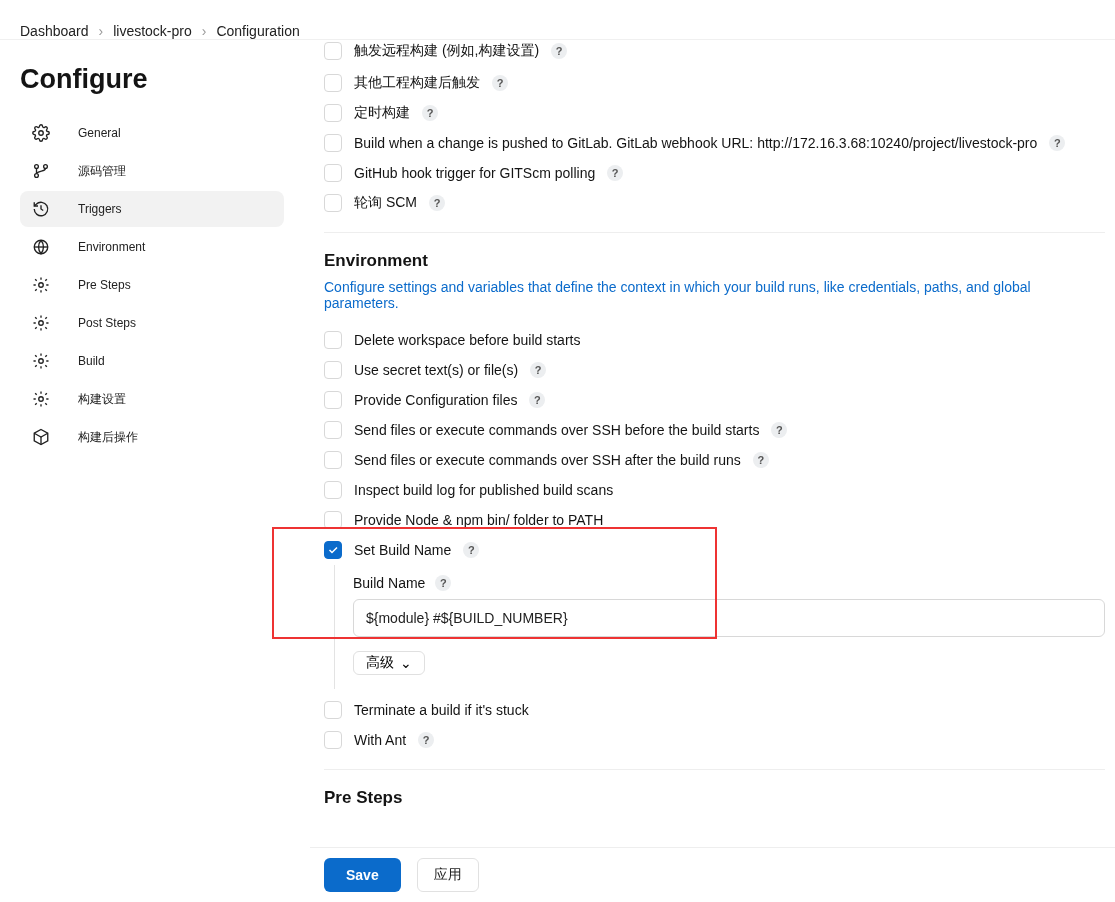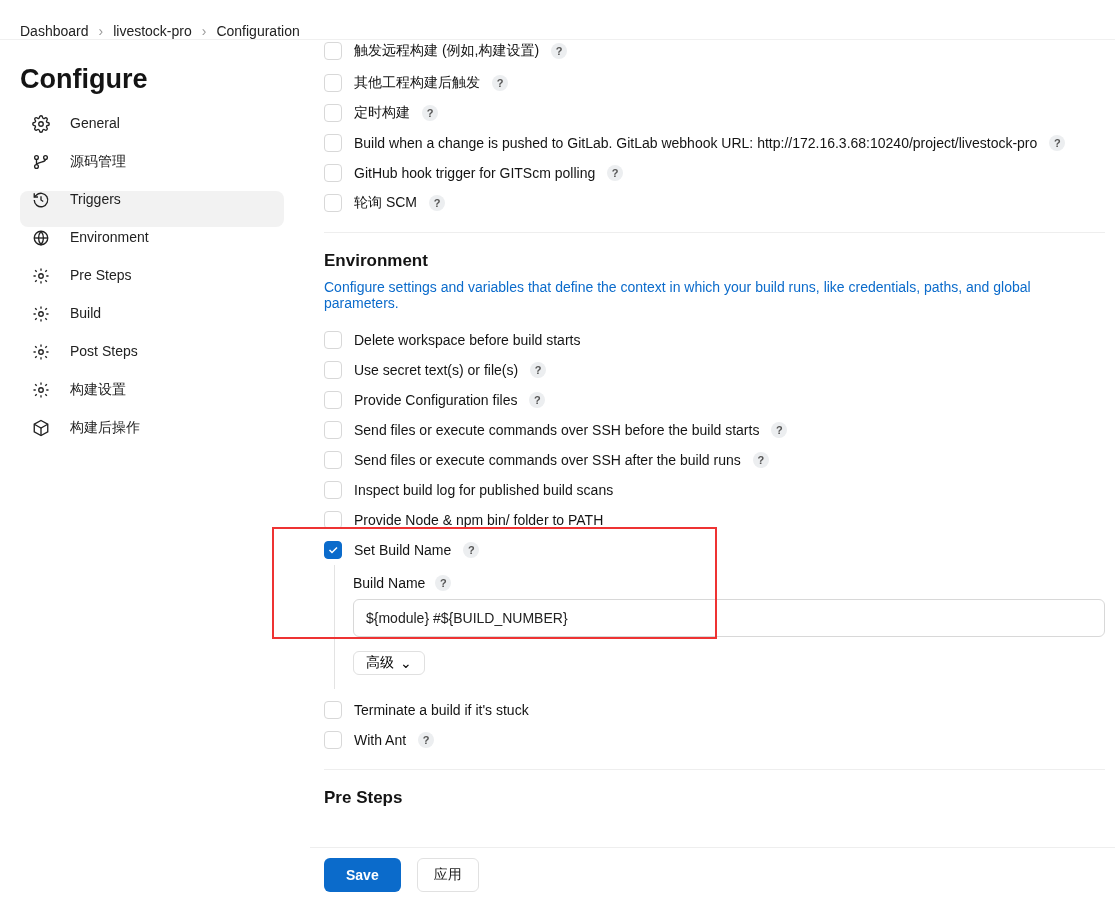--- a/index.html
+++ b/index.html
@@ -21,23 +21,23 @@
   .main {
     display:flex; align-items:flex-start;
   }
   .side {
     width:300px; flex:0 0 300px; padding: 24px 16px 24px 20px;
   }
   .side h1 {
     font-size:27px; font-weight:700; margin:0 0 20px 0;
   }
   .nav-item {
-    display:flex; 
+    display:flex; align-items:center;
     height:36px; padding:0 12px; border-radius:8px;
-    font-size:14px; color:#222; cursor:pointer; gap:20px; margin-bottom:2px;
+    font-size:12px; color:#222; cursor:pointer; gap:28px; margin-bottom:2px;
   }
   .nav-item.active { background:#f2f2f2; font-weight:500; }
   .nav-item .nav-icon { width:18px; height:18px; display:flex; align-items:center; justify-content:center; color:#222; }
   .nav-item .nav-icon svg { width:18px; height:18px; stroke:#222; }
 
   .content {
     flex:1; padding: 0 0 40px 0; min-width:0;
   }
 
   
@@ -187,31 +187,31 @@
         <span>Pre Steps</span>
       </div>
 
       <div class="nav-item">
         <span class="nav-icon">
           <svg viewBox="0 0 24 24" fill="none" stroke-width="1.8">
               <circle cx="12" cy="12" r="3"></circle>
               <path d="M12 2v3M12 19v3M4.2 4.2l2.1 2.1M17.7 17.7l2.1 2.1M2 12h3M19 12h3M4.2 19.8l2.1-2.1M17.7 6.3l2.1-2.1"></path>
             </svg>
         </span>
+        <span>Post Steps</span>
+      </div>
+
+      <div class="nav-item">
+        <span class="nav-icon">
+          <svg viewBox="0 0 24 24" fill="none" stroke-width="1.8">
+              <circle cx="12" cy="12" r="3"></circle>
+              <path d="M12 2v3M12 19v3M4.2 4.2l2.1 2.1M17.7 17.7l2.1 2.1M2 12h3M19 12h3M4.2 19.8l2.1-2.1M17.7 6.3l2.1-2.1"></path>
+            </svg>
+        </span>
         <span>Build</span>
-      </div>
-
-      <div class="nav-item">
-        <span class="nav-icon">
-          <svg viewBox="0 0 24 24" fill="none" stroke-width="1.8">
-              <circle cx="12" cy="12" r="3"></circle>
-              <path d="M12 2v3M12 19v3M4.2 4.2l2.1 2.1M17.7 17.7l2.1 2.1M2 12h3M19 12h3M4.2 19.8l2.1-2.1M17.7 6.3l2.1-2.1"></path>
-            </svg>
-        </span>
-        <span>Post Steps</span>
       </div>
 
       <div class="nav-item">
         <span class="nav-icon">
           <svg viewBox="0 0 24 24" fill="none" stroke-width="1.8">
               <circle cx="12" cy="12" r="3"></circle>
               <path d="M12 2v3M12 19v3M4.2 4.2l2.1 2.1M17.7 17.7l2.1 2.1M2 12h3M19 12h3M4.2 19.8l2.1-2.1M17.7 6.3l2.1-2.1"></path>
             </svg>
         </span>
         <span>构建设置</span>

